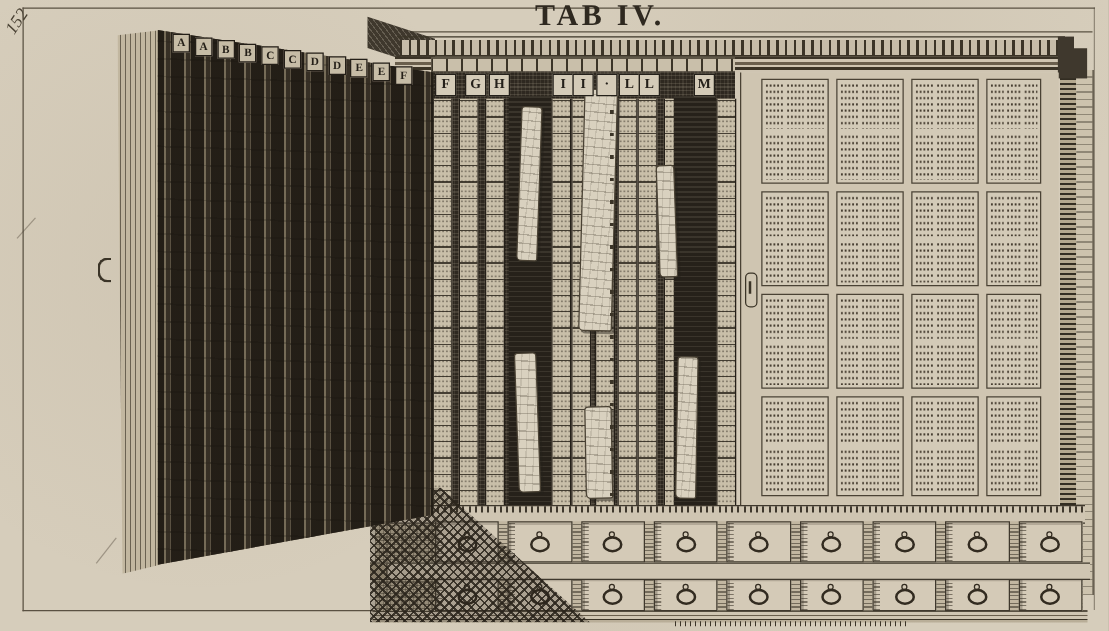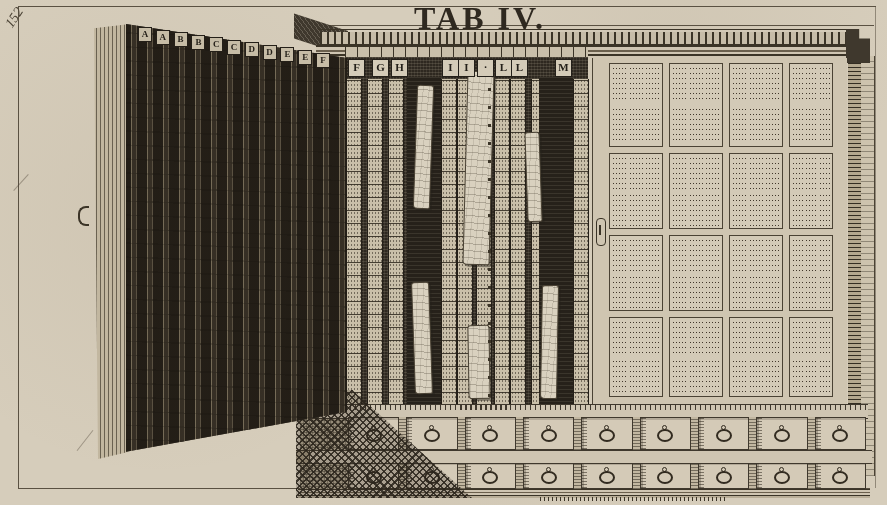--- a/index.html
+++ b/index.html
@@ -19,21 +19,21 @@
   .rule-under-title{left:300px;top:25px;width:574px;height:1px;}
   .rule-left{left:18px;top:6px;width:1px;height:483px;}
   .rule-bottom{left:18px;top:488px;width:852px;height:1px;}
   .rule-right{left:875px;top:6px;width:1px;height:482px;opacity:.55;}
   .page-number{
     position:absolute;left:2px;top:22px;z-index:50;color:#4a4234;
     font-style:italic;font-size:14px;transform:rotate(-56deg);transform-origin:left top;
   }
   .plate-title{
     position:absolute;left:360px;top:0px;width:240px;z-index:50;text-align:center;
-    font-size:32px;font-weight:600;letter-spacing:3px;color:#2f2920;
+    font-size:24px;font-weight:600;letter-spacing:3px;color:#2f2920;
   }
   .scratch{position:absolute;background:rgba(74,66,52,.4);z-index:3;}
   
   .cornice-topline{left:318px;top:29px;width:534px;height:1px;background:#3b3427;z-index:8;}
   .cornice-dentils{
     left:320px;top:32px;width:528px;height:12px;z-index:8;background-color:#c6bca8;
     background-image:repeating-linear-gradient(90deg,#3b3427 0 2px,transparent 2px 7px);
     border-bottom:1px solid #3b3427;
   }
   .cornice-molding{

